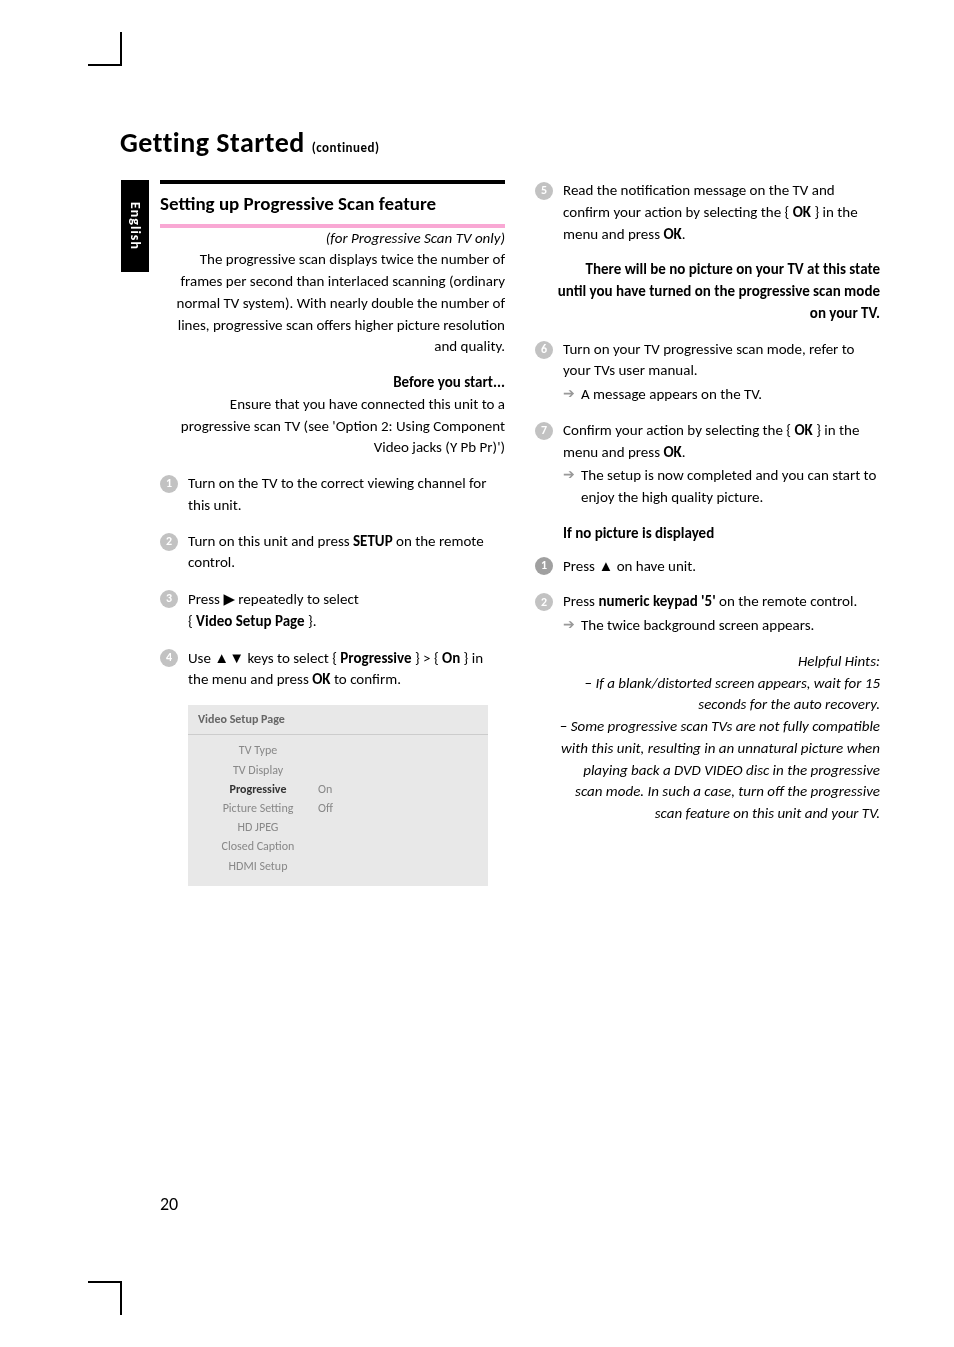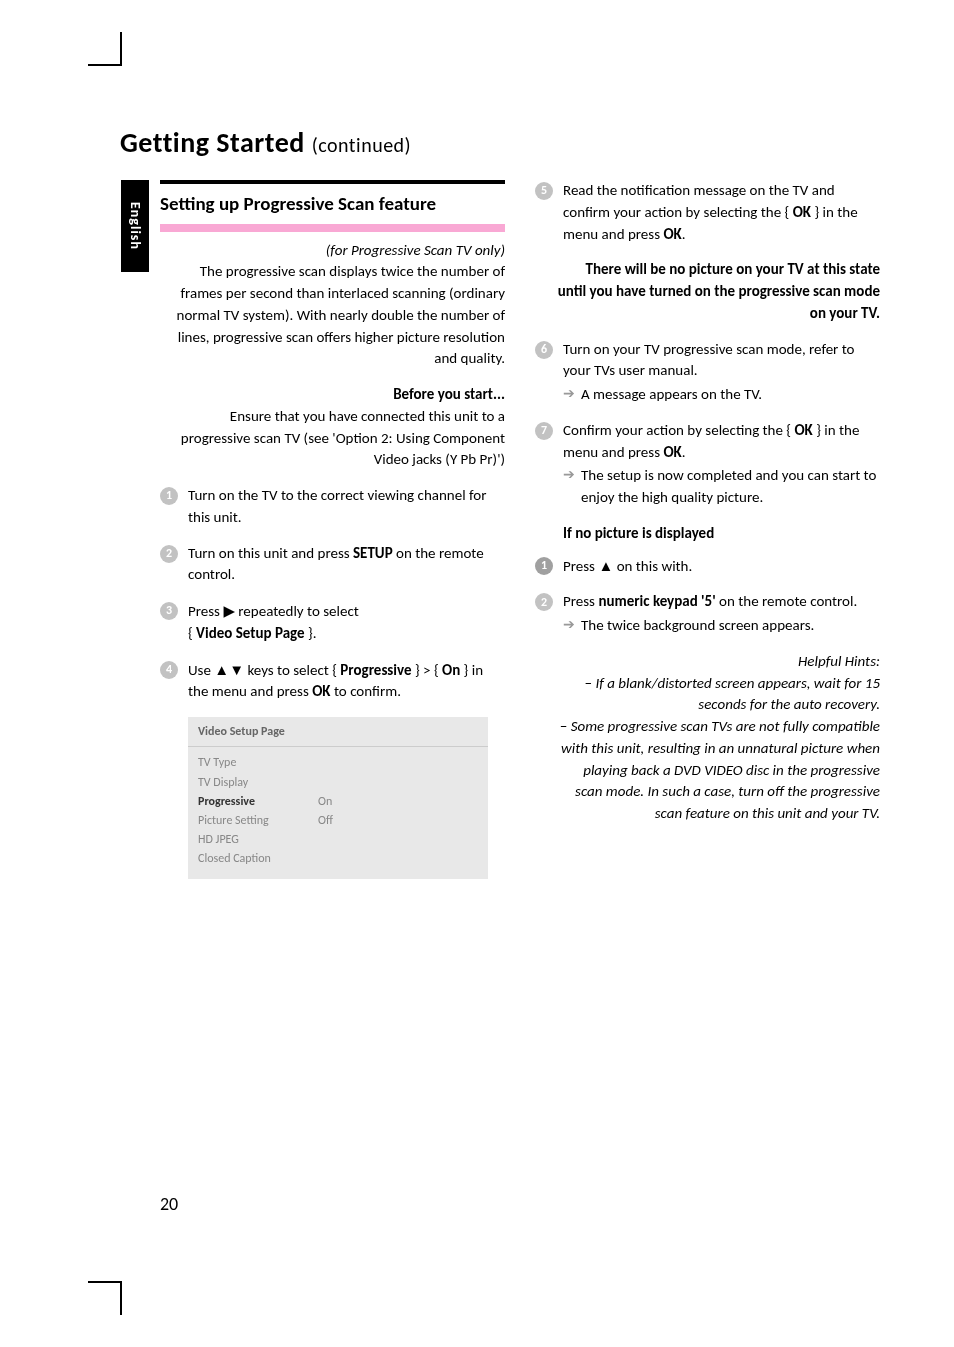--- a/index.html
+++ b/index.html
@@ -24,22 +24,22 @@
     width: 760px;
   }
 
   .page-title {
     font-size: 28px;
     font-weight: bold;
     margin-bottom: 20px;
     letter-spacing: 0.5px;
   }
   .page-title .cont {
-    font-size: 20px;
-    font-weight: normal;
+    font-size: 13px;
+    font-weight: bold;
   }
 
   .tab {
     position: absolute;
     left: 121px;
     top: 180px;
     width: 28px;
     height: 92px;
     background: #000;
     color: #fff;
@@ -60,23 +60,23 @@
     margin-left: 40px;
   }
   .col {
     width: 350px;
     font-size: 15px;
     line-height: 1.45;
   }
 
   .section-heading-box {
     border-top: 4px solid #000;
-    border-bottom: 8px solid #f9a8d4;
+    border-bottom: 4px solid #f9a8d4;
     padding: 6px 0;
-    margin-bottom: 8px;
+    margin-bottom: 0;
   }
   .section-heading-box .h {
     font-size: 19px;
     font-weight: bold;
   }
 
   .italic { font-style: italic; }
   .bold { font-weight: bold; }
 
   .para { margin-bottom: 14px; text-align: right; }
@@ -141,21 +141,21 @@
     color: #666;
     border-bottom: 1px solid #ccc;
   }
   .menu-body {
     padding: 6px 10px 10px 10px;
   }
   .menu-row {
     display: flex;
     line-height: 1.6;
   }
-  .menu-row .label { width: 120px; }
+  .menu-row .label { width: 120px; text-align: center; }
   .menu-row .val { color: #888; }
   .menu-row.active .label { color: #333; font-weight: bold; }
 
   .page-number {
     position: absolute;
     left: 160px;
     bottom: 132px;
     font-size: 18px;
     text-align: right;
   }
@@ -240,20 +240,23 @@
             <div class="menu-row">
                 <span class="label">Picture Setting</span>
                 <span class="val">Off</span>
               </div>
             <div class="menu-row">
                 <span class="label">HD JPEG</span>
               </div>
             <div class="menu-row">
                 <span class="label">Closed Caption</span>
               </div>
+            <div class="menu-row">
+                <span class="label">HDMI Setup</span>
+              </div>
           </div>
         </div>
 
       </div>
 
       <div class="col">
 
         <div class="step">
           <div class="num">5</div>
           <span>Read the notification message on the TV and confirm your action by selecting the { </span><span class="bold">OK</span><span> } in the menu and press </span><span class="bold">OK</span><span>.</span>
@@ -270,21 +273,21 @@
         <div class="step">
           <div class="num">7</div>
           <span>Confirm your action by selecting the { </span><span class="bold">OK</span><span> } in the menu and press </span><span class="bold">OK</span><span>.</span>
           <span class="arrow-line">The setup is now completed and you can start to enjoy the high quality picture.</span>
         </div>
 
         <div class="sub-heading">If no picture is displayed</div>
 
         <div class="step">
           <div class="num dark">1</div>
-          <span>Press </span><span class="glyph">▲</span><span> on this with.</span>
+          <span>Press </span><span class="glyph">▲</span><span> on have unit.</span>
         </div>
 
         <div class="step">
           <div class="num">2</div>
           <span>Press </span><span class="bold">numeric keypad '5'</span><span> on the remote control.</span>
           <span class="arrow-line">The twice background screen appears.</span>
         </div>
 
         <div class="para indent hints">
           <span class="t">Helpful Hints:</span><br>

